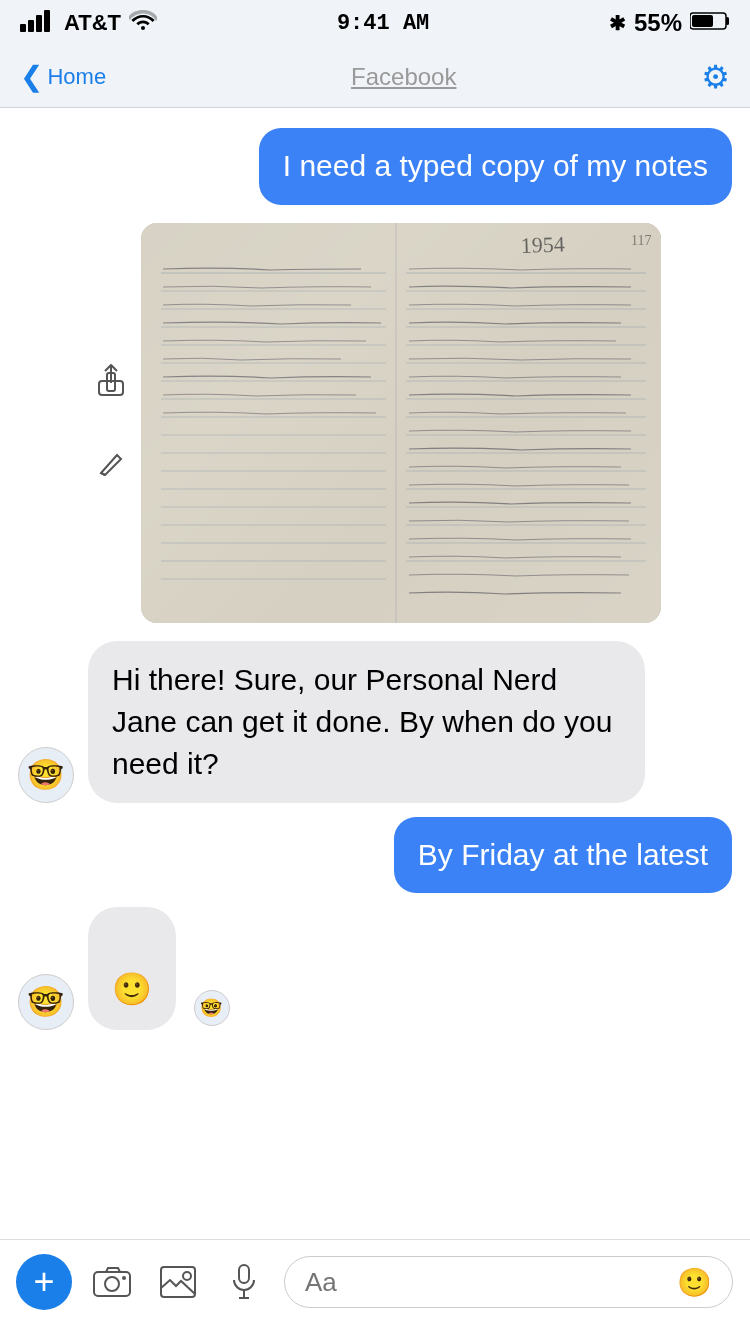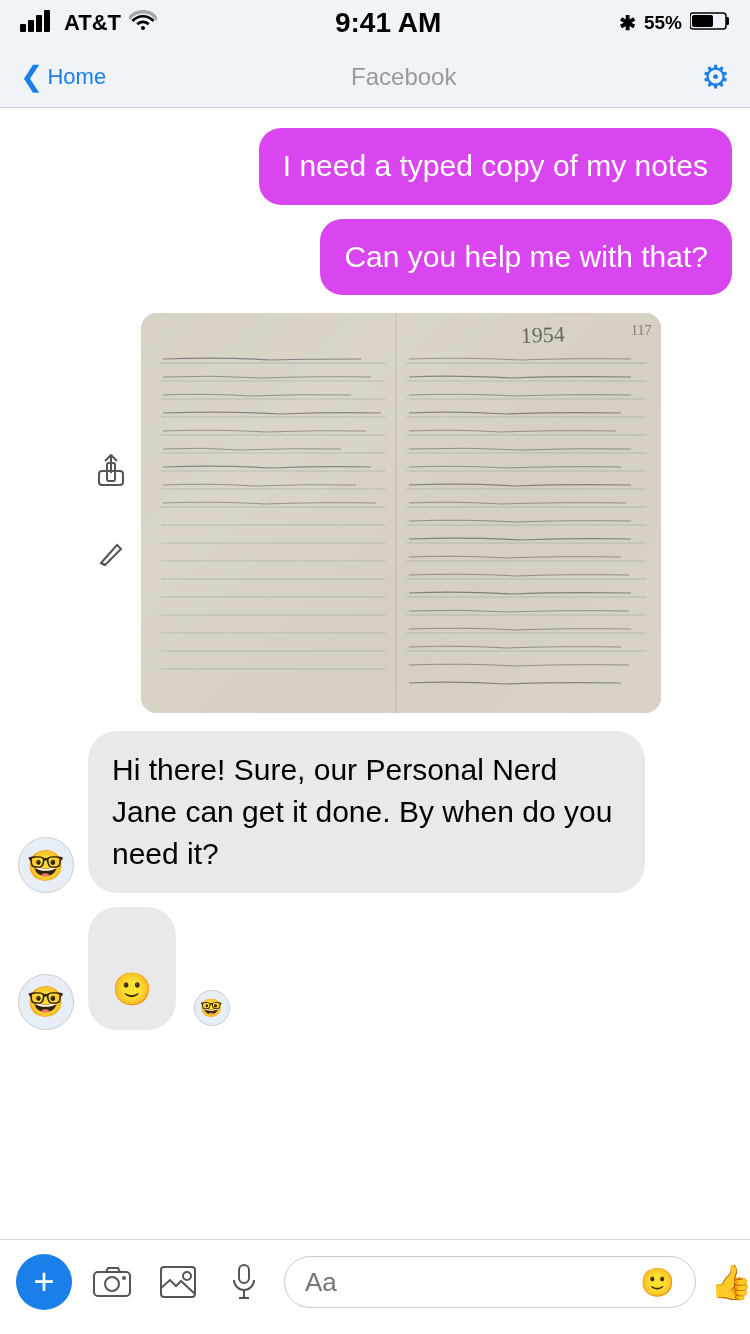--- a/index.html
+++ b/index.html
@@ -58,20 +58,21 @@
       font-size: 26px;
       cursor: pointer;
       gap: 4px;
     }
     .nav-back span {
       font-size: 26px;
     }
     .nav-title {
       color: #999;
       font-size: 24px;
+      text-decoration: underline;
     }
     .nav-gear {
       color: #1a7fe8;
       font-size: 32px;
       cursor: pointer;
     }
 
     
     .chat-container {
       background: #fff;
@@ -80,21 +81,21 @@
       flex-direction: column;
       gap: 14px;
     }
 
     
     .msg-out {
       display: flex;
       justify-content: flex-end;
     }
     .bubble-out {
-      background: #d946ef;
+      background: #3b82f6;
       color: #fff;
       border-radius: 22px;
       padding: 18px 24px;
       font-size: 30px;
       line-height: 1.35;
       max-width: 78%;
     }
 
     
     .msg-in {
@@ -217,20 +218,21 @@
       height: 52px;
       border-radius: 26px;
       border: 1px solid #ccc;
       padding: 0 20px;
       font-size: 26px;
       color: #000;
       outline: none;
       display: flex;
       align-items: center;
       background: #fff;
+      gap: 37px;
     }
     .input-text {
       flex: 1;
       border: none;
       outline: none;
       font-size: 26px;
       background: transparent;
     }
     .emoji-btn {
       font-size: 28px;
@@ -279,24 +281,24 @@
     <span style="font-size:22px;font-weight:600;">AT&amp;T</span>
     <span>
       <svg width="28" height="20" viewBox="0 0 28 20" fill="none">
         <path d="M14 16c-1.1 0-2 .9-2 2s.9 2 2 2 2-.9 2-2-.9-2-2-2z" fill="#000"></path>
         <path d="M14 10.5c-2.6 0-5 1.1-6.7 2.8l2 2c1.2-1.2 2.9-2 4.7-2s3.5.8 4.7 2l2-2c-1.7-1.7-4.1-2.8-6.7-2.8z" fill="#000"></path>
         <path d="M14 5C9.4 5 5.3 7 2.4 10.1l2 2C6.6 9.4 10.1 7.5 14 7.5s7.4 1.9 9.6 4.6l2-2C22.7 7 18.6 5 14 5z" fill="#000"></path>
         <path d="M14 0C7.2 0 1.1 3 -1.1 7.9l.1.1 2 2C3.1 6.5 8.2 3.5 14 3.5s10.9 3 13 7.5l2-2C26.9 3 21.1 0 14 0z" fill="#000" opacity="0.3"></path>
       </svg>
     </span>
   </div>
-  <div class="status-center" style="font-size:28px;font-weight:600;">9:41 AM</div>
+  <div class="status-center" style="font-size:22px;font-weight:600;font-family:Liberation Mono, monospace;">9:41 AM</div>
   <div class="status-right">
     <span style="font-size:20px; font-weight:bold;">✱</span>
-    <span style="font-size:19px;font-weight:600;">55%</span>
+    <span style="font-size:24px;font-weight:600;">55%</span>
     <span>
       <svg width="40" height="20" viewBox="0 0 40 20" fill="none">
         <rect x="0" y="2" width="36" height="16" rx="3" stroke="#000" stroke-width="1.5" fill="none"></rect>
         <rect x="36" y="6" width="3" height="8" rx="1.5" fill="#000"></rect>
         <rect x="2" y="4" width="21" height="12" rx="2" fill="#000"></rect>
       </svg>
     </span>
   </div>
 </div>
 
@@ -308,23 +310,20 @@
   <span class="nav-title">Facebook</span>
   <span class="nav-gear">⚙</span>
 </div>
 
 <div class="chat-container">
 
   <div class="msg-out">
     <div class="bubble-out">I need a typed copy of my notes</div>
   </div>
 
-  <div class="msg-out">
-    <div class="bubble-out">Can you help me with that?</div>
-  </div>
 
   <div class="msg-image-row">
     <div class="image-actions">
       <div class="action-icon">
         <svg width="30" height="36" viewBox="0 0 30 36" fill="none">
           <rect x="11" y="10" width="8" height="18" rx="2" stroke="#555" stroke-width="2" fill="none"></rect>
           <polyline points="15,2 15,20" stroke="#555" stroke-width="2"></polyline>
           <polyline points="9,8 15,2 21,8" stroke="#555" stroke-width="2" fill="none" stroke-linejoin="round"></polyline>
           <rect x="3" y="18" width="24" height="14" rx="3" stroke="#555" stroke-width="2" fill="none"></rect>
         </svg>
@@ -421,20 +420,23 @@
     </div>
   </div>
 
   <div class="msg-in">
     <div class="avatar">
       <span style="font-size:30px;">🤓</span>
     </div>
     <div class="bubble-in">Hi there! Sure, our Personal Nerd Jane can get it done. By when do you need it?</div>
   </div>
 
+  <div class="msg-out">
+    <div class="bubble-out">By Friday at the latest</div>
+  </div>
 
   <div class="msg-in">
     <div class="avatar">
       <span style="font-size:30px;">🤓</span>
     </div>
     <div class="bubble-in">
       <br>
       <span style="font-size:32px;">🙂</span>
     </div>
     <div class="small-avatar" style="font-size:18px; margin-left:4px;">🤓</div>

